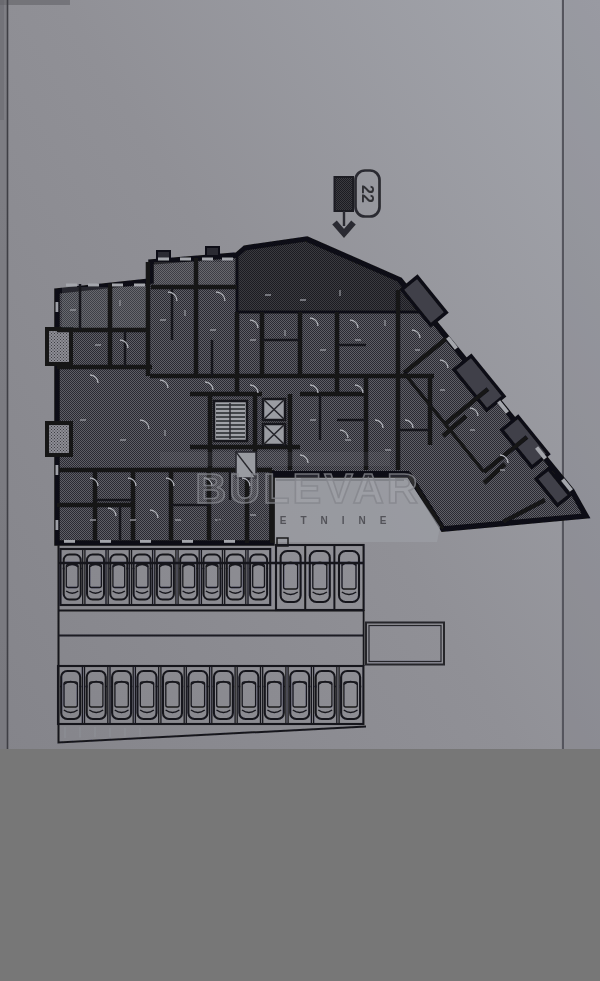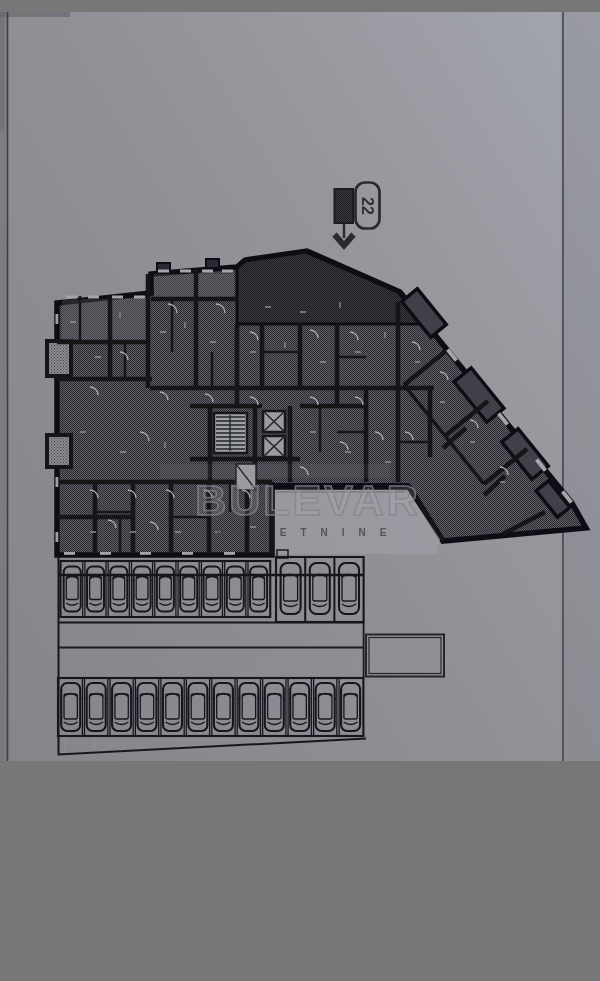--- a/index.html
+++ b/index.html
@@ -1,14 +1,14 @@
 <!DOCTYPE html>
 <html><head><meta charset="utf-8"><style>
 html,body{margin:0;padding:0;background:#777;}
-#page{position:relative;width:600px;height:749px;overflow:hidden;font-family:"Liberation Sans",sans-serif;margin-top:12px;}
+#page{position:relative;width:600px;height:749px;overflow:hidden;font-family:"Liberation Sans",sans-serif;}
 </style></head><body>
 <div id="page">
 <svg width="600" height="981" viewBox="0 0 600 981" xmlns="http://www.w3.org/2000/svg">
 <defs>
 <linearGradient id="paper" x1="1" y1="0" x2="0" y2="1">
           <stop offset="0" stop-color="#a4a6ad"></stop>
           <stop offset="0.45" stop-color="#909096"></stop>
           <stop offset="1" stop-color="#818187"></stop>
         </linearGradient>
 <linearGradient id="botshade" x1="0" y1="0" x2="0" y2="1">

